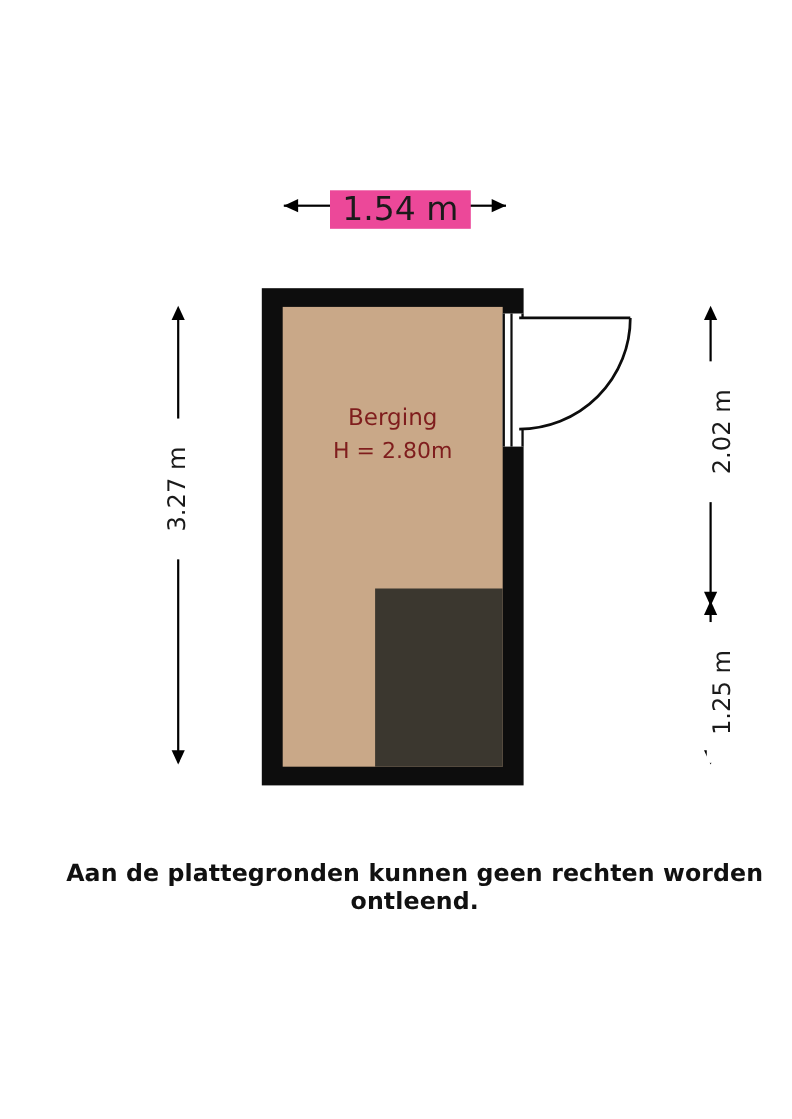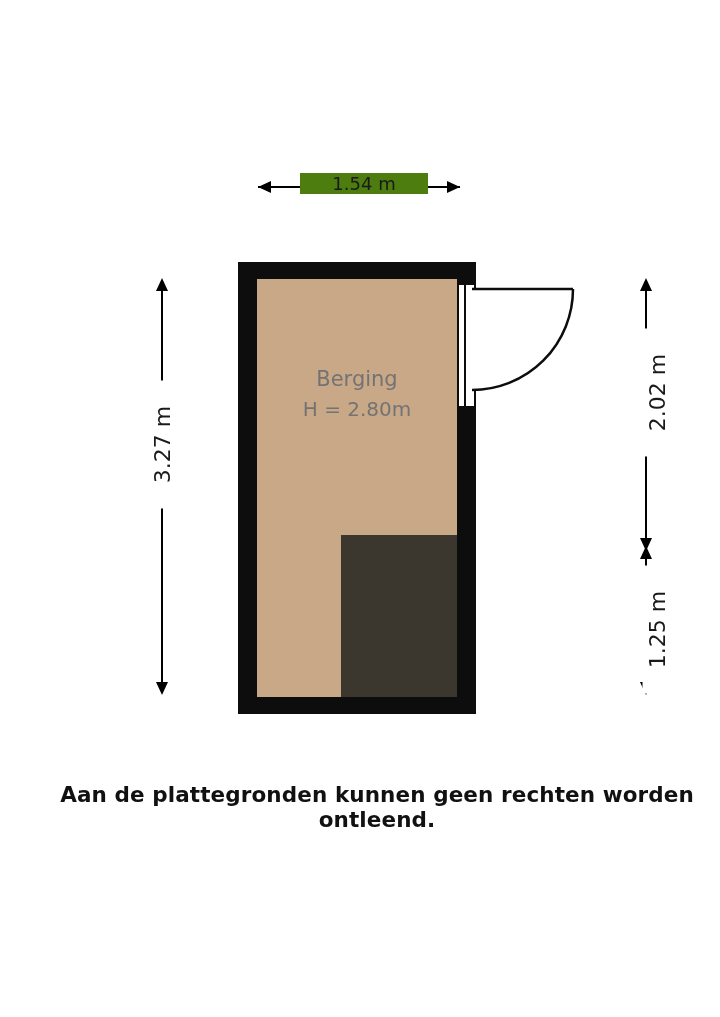--- a/index.html
+++ b/index.html
@@ -61,22 +61,22 @@
 
   .dim-top-arrow-l { left: 258px; top: 181px; }
   .dim-top-arrow-r { left: 447px; top: 181px; }
 
   .dim-top-label {
     position: absolute;
     left: 300px;
     top: 173px;
     width: 120px;
     text-align: center;
-    font-size: 18px;
-    background: #4d7c0f;
+    font-size: 30px;
+    background: #ec4899;
     padding: 0 4px;
   }
 
   
   .dim-left-line {
     position: absolute;
     left: 161px;
     top: 283px;
     width: 2px;
     height: 410px;
@@ -204,21 +204,21 @@
   }
 
   .room-label {
     position: absolute;
     left: 257px;
     top: 364px;
     width: 200px;
     text-align: center;
     font-size: 21px;
     line-height: 30px;
-    color: #737373;
+    color: #7f1d1d;
   }
   .room-label .height {
     font-size: 20px;
   }
 
   
   .footer {
     position: absolute;
     left: 0;
     top: 782px;

